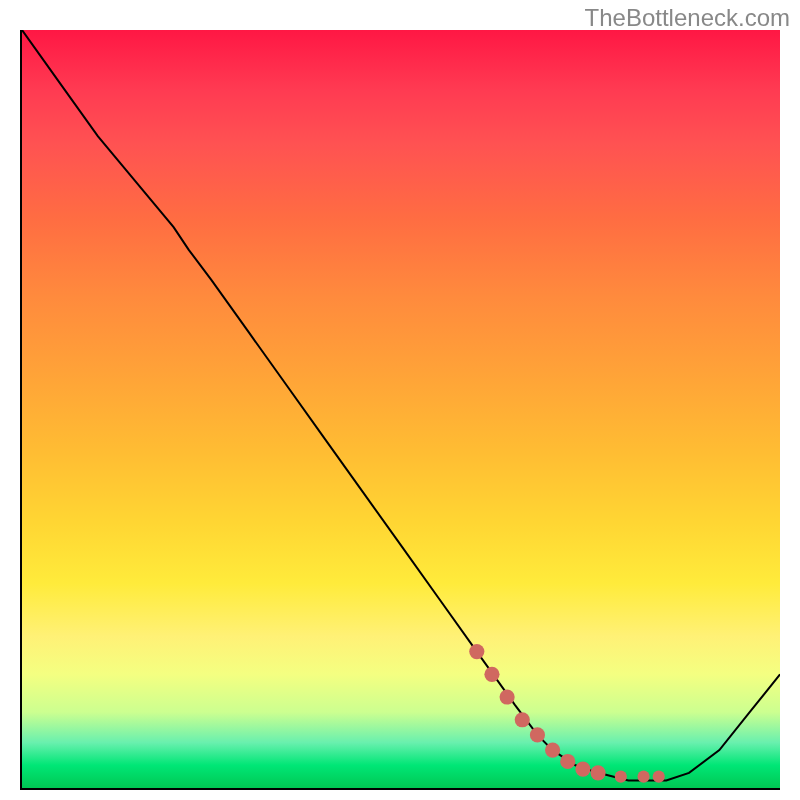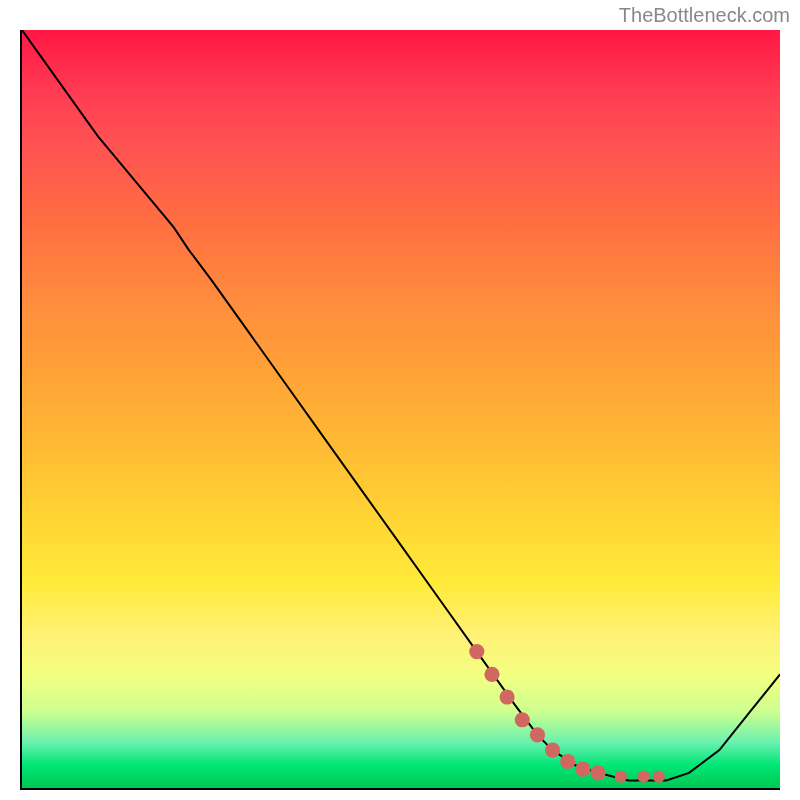--- a/index.html
+++ b/index.html
@@ -11,21 +11,21 @@
       width: 800px;
       height: 800px;
       background: white;
       position: relative;
     }
     .attribution {
       position: absolute;
       top: 4px;
       right: 10px;
       font-family: Arial, sans-serif;
-      font-size: 20px;
+      font-size: 24px;
       color: #888;
       z-index: 10;
     }
     .chart-container {
       position: absolute;
       top: 30px;
       left: 20px;
       width: 760px;
       height: 760px;
       border: 2px solid black;

